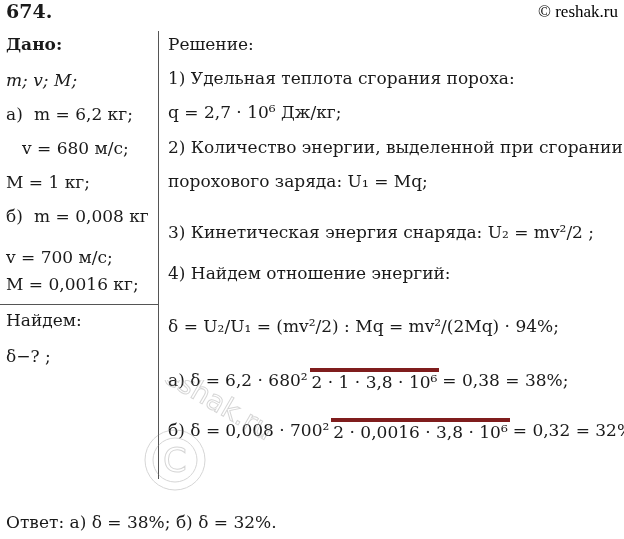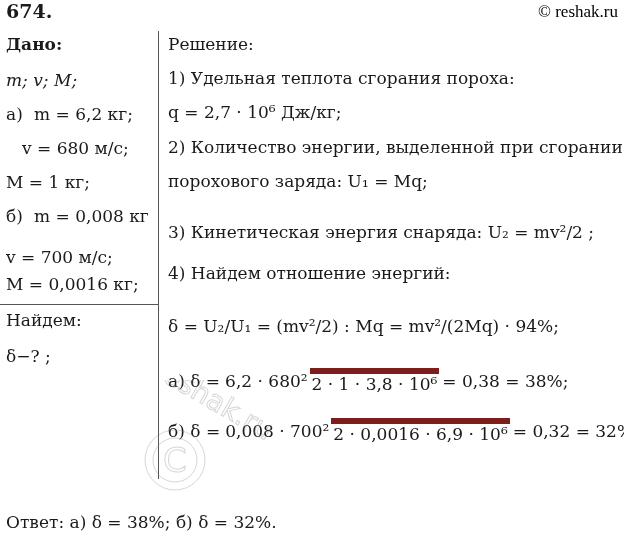--- a/index.html
+++ b/index.html
@@ -6,21 +6,21 @@
   body { width: 624px; height: 539px; position: relative; overflow: hidden;
          font-family: "DejaVu Serif", serif; color: #1a1a1a; }
   .abs { position: absolute; white-space: nowrap; }
   .num { font-weight: bold; font-size: 19px; left: 6px; top: 0px; font-family: "DejaVu Serif", serif; }
   .wm { right: 6px; top: 2px; font-size: 17px; font-family: "Liberation Serif", serif; color: #000000; }
   .t { font-size: 17px; line-height: 20px; }
   .vline { position: absolute; left: 158px; top: 31px; width: 1px; height: 448px; background: #555; }
   .hline { position: absolute; left: 0; top: 304px; width: 158px; height: 1px; background: #555; }
   .frac { display: inline-flex; align-items: center; vertical-align: middle; margin: 0 3px; }
   .frac .n { display: block; padding: 0 2px; line-height: 19px; }
-  .frac .d { display: block; border-top: 6px solid #7f1d1d; padding: 0 2px; line-height: 20px; }
+  .frac .d { display: block; border-top: 4px solid #7f1d1d; padding: 0 2px; line-height: 20px; }
   .stamp { position: absolute; left: 135px; top: 380px; width: 240px; height: 120px; pointer-events: none; opacity: 0.35; }
 </style>
 </head>
 <body>
 
 <div class="abs num">674.</div>
 <div class="abs wm">© reshak.ru</div>
 
 <div class="vline"></div>
 <div class="hline"></div>
@@ -54,21 +54,21 @@
     <span class="n">6,2 · 680²</span>
     <span class="d">2 · 1 · 3,8 · 10⁶</span>
   </span>
   <span>= 0,38 = 38%;</span>
 </div>
 
 <div class="abs t" style="left:168px;top:418px;display:flex;align-items:center;">
   <span>б) δ =</span>
   <span class="frac">
     <span class="n">0,008 · 700²</span>
-    <span class="d">2 · 0,0016 · 6,9 · 10⁶</span>
+    <span class="d">2 · 0,0016 · 3,8 · 10⁶</span>
   </span>
   <span>= 0,32 = 32%;</span>
 </div>
 
 <div class="abs t" style="left:6px;top:512px;">Ответ: а) δ = 38%; б) δ = 32%.</div>
 
 <svg class="stamp" viewBox="0 0 240 120">
   <circle cx="40" cy="80" r="30" fill="none" stroke="#888" stroke-width="1"></circle>
   <circle cx="40" cy="80" r="22" fill="none" stroke="#888" stroke-width="1"></circle>
   <text x="28" y="92" font-size="34" fill="none" stroke="#888" stroke-width="1" font-family="DejaVu Sans, sans-serif">C</text>

